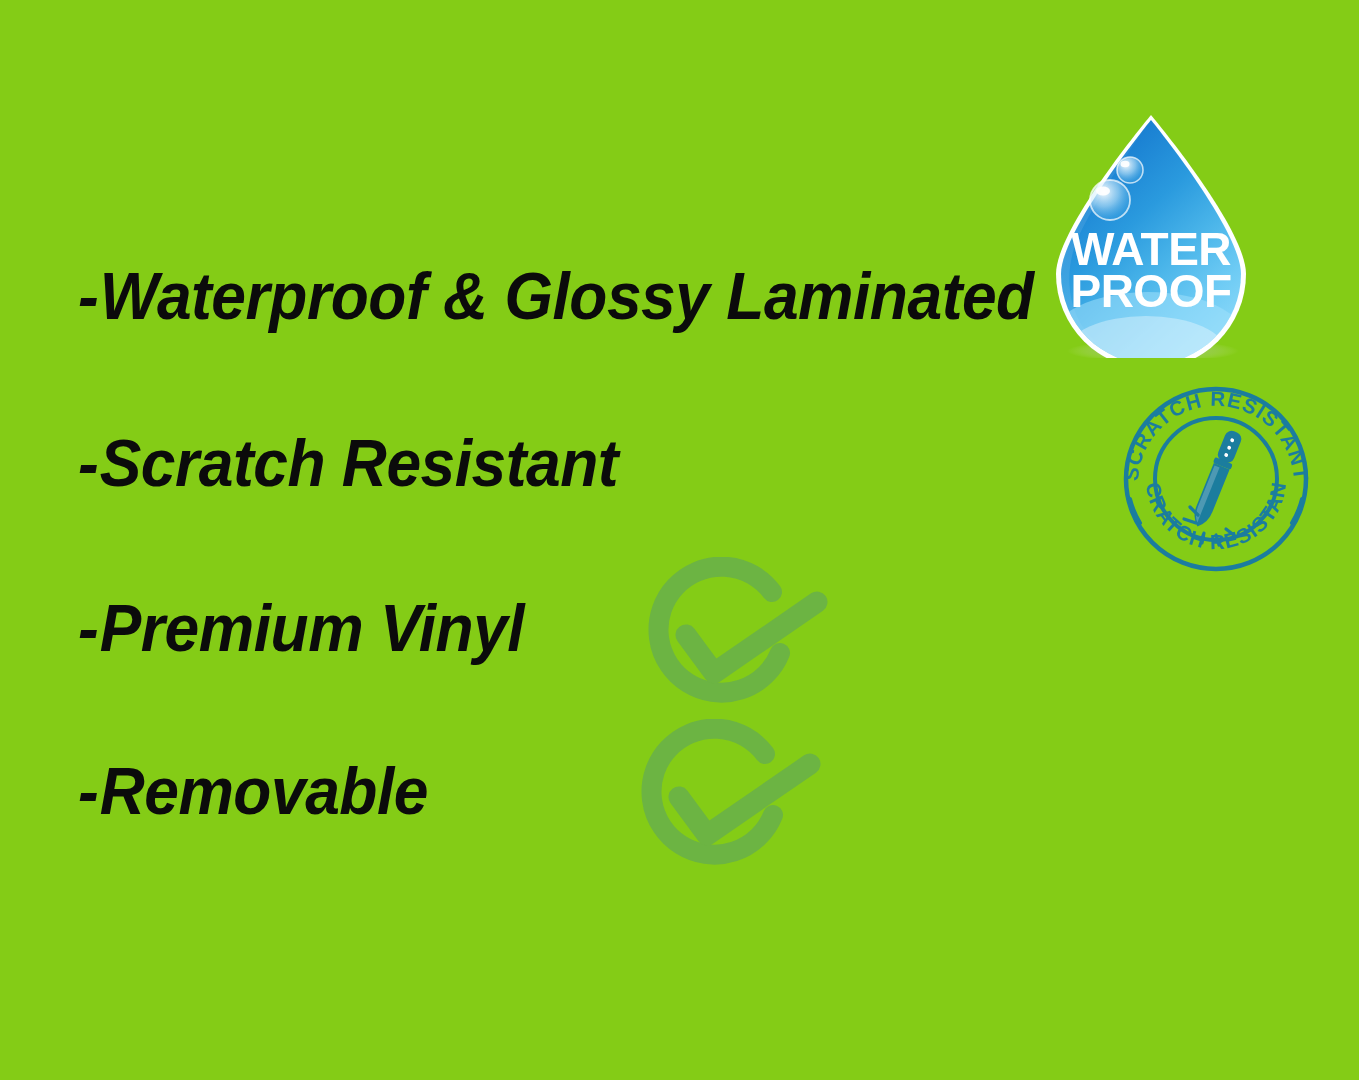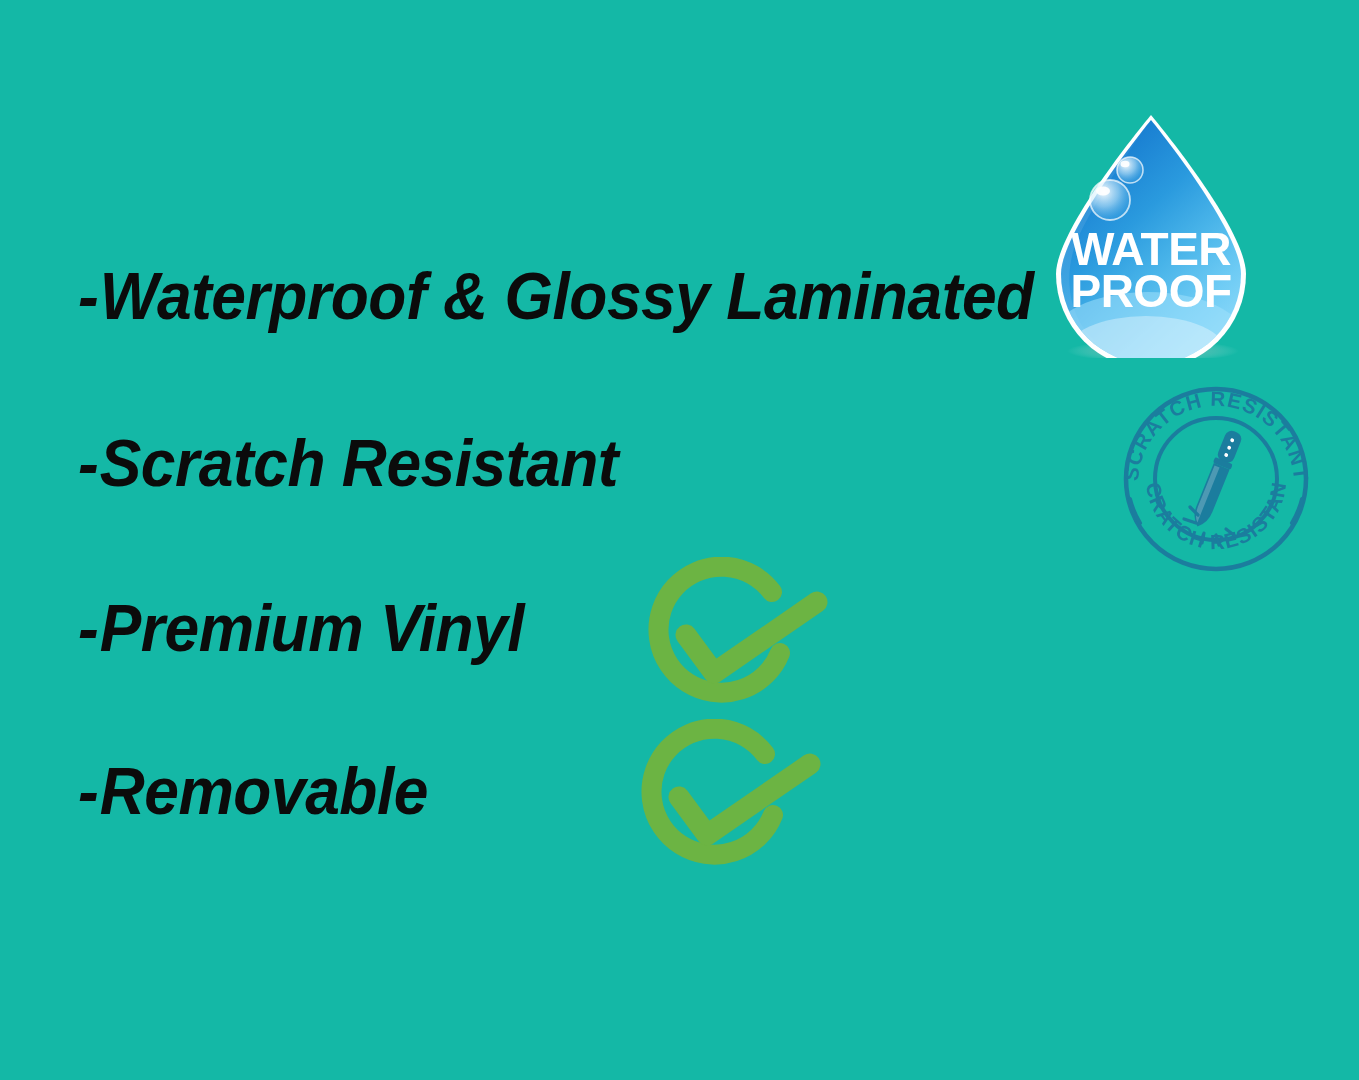--- a/index.html
+++ b/index.html
@@ -9,21 +9,21 @@
     background: #ffffff;
   }
   body {
     font-family: "Liberation Sans", sans-serif;
   }
 
   #canvas {
     position: relative;
     width: 1359px;
     height: 1080px;
-    background: #14b8a6;
+    background: #84cc16;
     overflow: hidden;
   }
 
   
   .feature-line {
     position: absolute;
     left: 78px;
     white-space: nowrap;
     color: #0b0b0b;
     font-family: "Liberation Sans", sans-serif;

